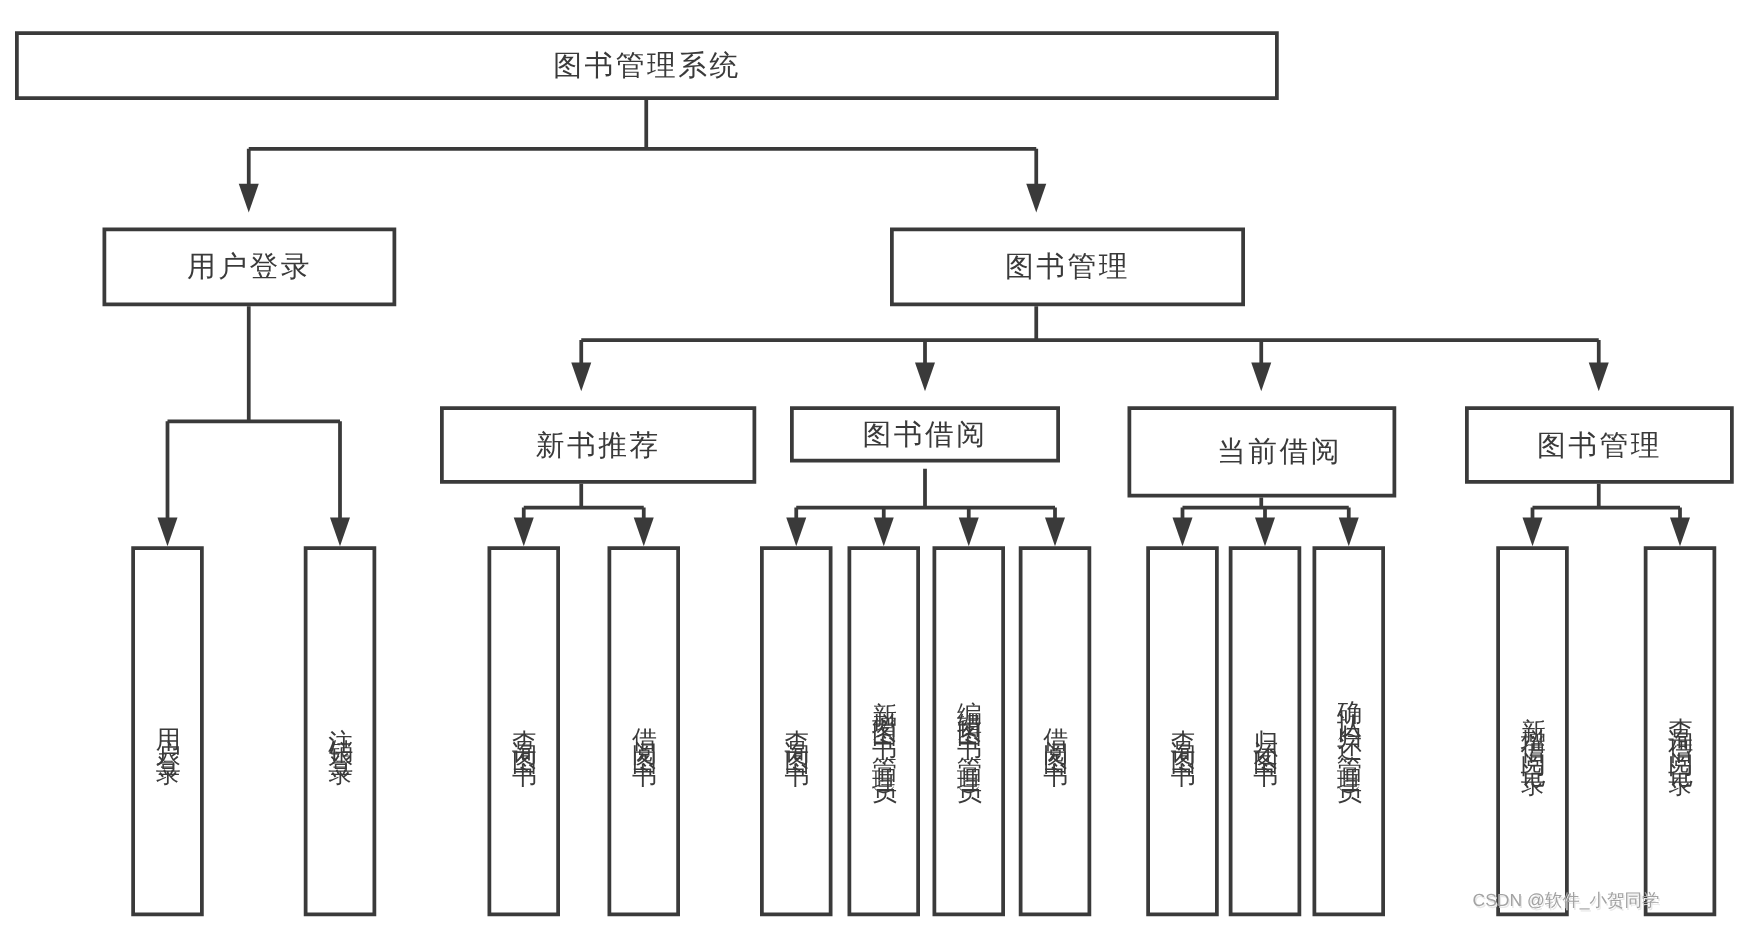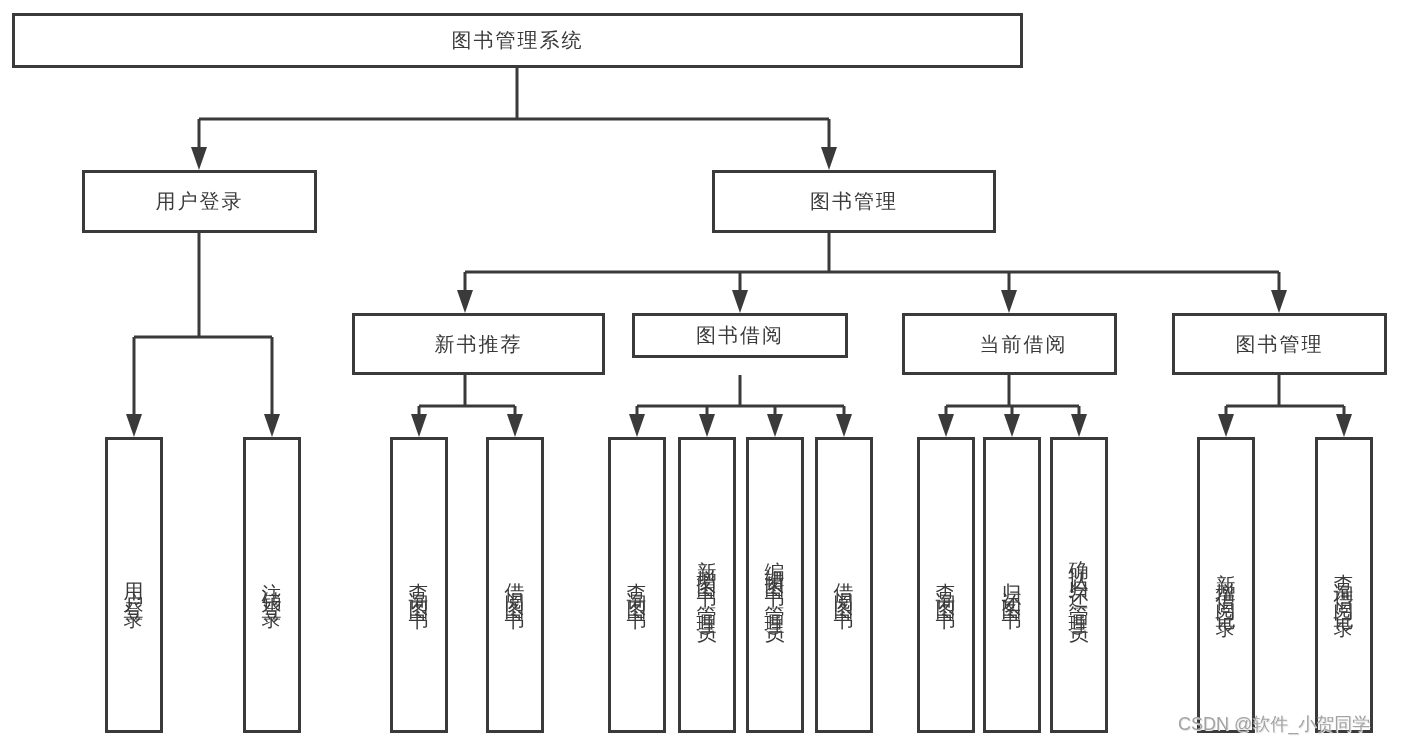--- a/index.html
+++ b/index.html
@@ -22,36 +22,36 @@
     box-sizing: border-box;
     background: #ffffff;
     border: 3px solid #3a3a3a;
     color: #3a3a3a;
     display: flex;
     align-items: center;
     justify-content: center;
     z-index: 2;
     text-align: center;
   }
-  .node.h { font-size: 20px; letter-spacing: 2px; }
+  .node.h { font-size: 23px; letter-spacing: 2px; margin-top: 12px; }
   .node.v {
     writing-mode: vertical-rl;
     text-orientation: mixed;
     font-size: 20px;
     letter-spacing: 9px;
     line-height: 1;
   }
   .watermark {
     position: absolute;
     left: 1178px;
     top: 712px;
     width: 224px;
     z-index: 3;
     color: #a3a3a3;
-    font-size: 18px;
+    font-size: 14px;
     white-space: nowrap;
     text-shadow: 1px 1px 0 #e8e8e8;
   }
 </style>
 </head>
 <body>
 
 <div class="canvas">
 
   <svg class="connectors" viewBox="0 0 1405 747" xmlns="http://www.w3.org/2000/svg">
@@ -94,21 +94,21 @@
     </g>
   </svg>
 
   <div class="node h" style="left:12px; top:13px; width:1011px; height:55px;">图书管理系统</div>
 
   <div class="node h" style="left:82px; top:170px; width:235px; height:63px;">用户登录</div>
   <div class="node h" style="left:712px; top:170px; width:284px; height:63px;">图书管理</div>
 
   <div class="node h" style="left:352px; top:313px; width:253px; height:62px;">新书推荐</div>
   <div class="node h" style="left:632px; top:313px; width:216px; height:45px;">图书借阅</div>
-  <div class="node h" style="left:902px; top:313px; width:215px; height:62px;padding-left:28px;">当前借阅</div>
+  <div class="node h" style="left:902px; top:313px; width:215px; height:73px;padding-left:28px;">当前借阅</div>
   <div class="node h" style="left:1172px; top:313px; width:215px; height:62px;">图书管理</div>
 
   <div class="node v" style="left:105px; top:437px; width:58px; height:296px;">用户登录</div>
   <div class="node v" style="left:243px; top:437px; width:58px; height:296px;">注销登录</div>
 
   <div class="node v" style="left:390px; top:437px; width:58px; height:296px;">查询图书</div>
   <div class="node v" style="left:486px; top:437px; width:58px; height:296px;">借阅图书</div>
 
   <div class="node v" style="left:608px; top:437px; width:58px; height:296px;">查询图书</div>
   <div class="node v" style="left:678px; top:437px; width:58px; height:296px;">新增图书（管理员）</div>

